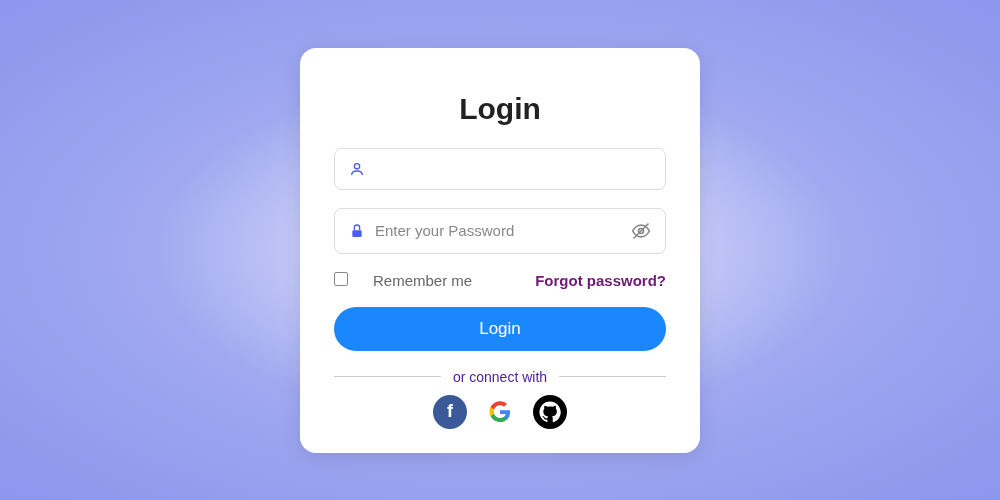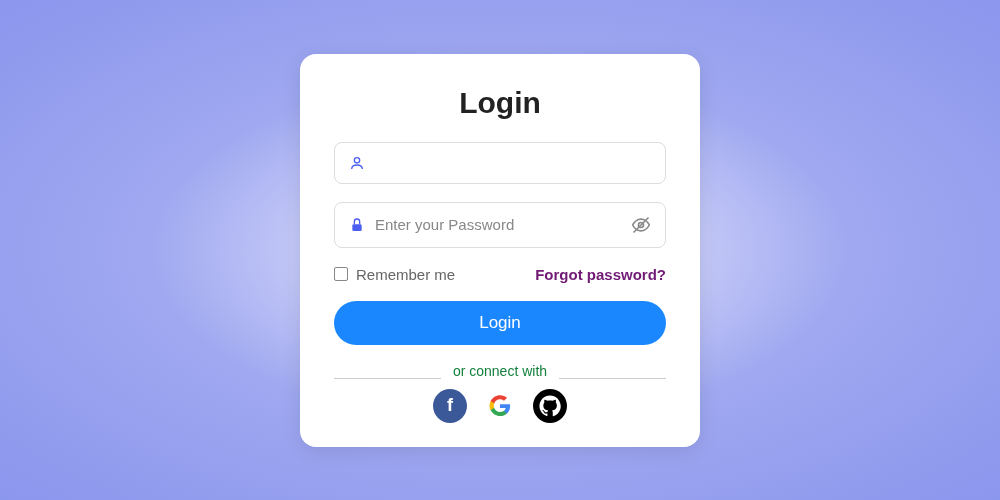--- a/index.html
+++ b/index.html
@@ -9,21 +9,21 @@
       background: radial-gradient(ellipse at center, #f0f0ff 0%, #9fa8f0 50%, #8b96ed 100%);
       display: flex;
       align-items: center;
       justify-content: center;
       font-family: 'Segoe UI', Arial, sans-serif;
       overflow: hidden;
     }
     .card {
       background: #fff;
       border-radius: 16px;
-      padding: 32px 34px 24px;
+      padding: 44px 34px 24px;
       width: 400px;
       box-shadow: 0 4px 20px rgba(0,0,0,0.1);
     }
     .title {
       text-align: center;
       font-size: 30px;
       font-weight: 600;
       color: #222;
       margin-bottom: 22px;
     }
@@ -48,22 +48,22 @@
     .icon { display: flex; align-items: center; justify-content: center; }
     .row-options {
       display: flex;
       justify-content: space-between;
       align-items: center;
       margin-bottom: 18px;
       font-size: 15px;
     }
     .remember {
       display: flex;
-      align-items: center;
-      gap: 8px;
+      align-items: flex-start;
+      gap: 25px;
       color: #666;
     }
     .checkbox {
       width: 14px;
       height: 14px;
       border: 1.5px solid #888;
       border-radius: 2px;
       cursor: pointer;
     }
     .forgot {
@@ -88,23 +88,23 @@
       color: #666;
       font-size: 15px;
       margin-bottom: 14px;
     }
     .signup-link {
       color: #1a87ff;
       cursor: pointer;
     }
     .divider {
       display: flex;
-      align-items: flex-end;
+      align-items: center;
       gap: 12px;
-      color: #15803d;
+      color: #4c1d95;
       font-size: 14px;
       margin-bottom: 10px;
     }
     .divider-line {
       flex: 1;
       height: 1px;
       background: #ccc;
     }
     .socials {
       display: flex;

